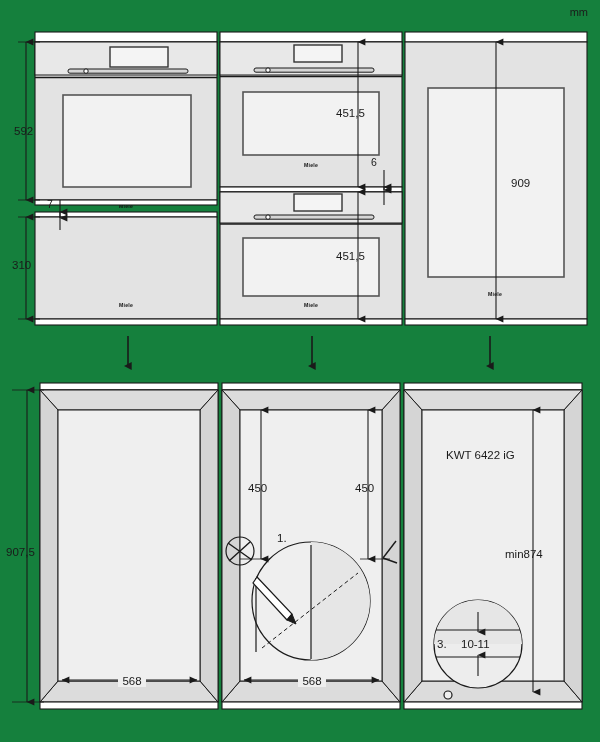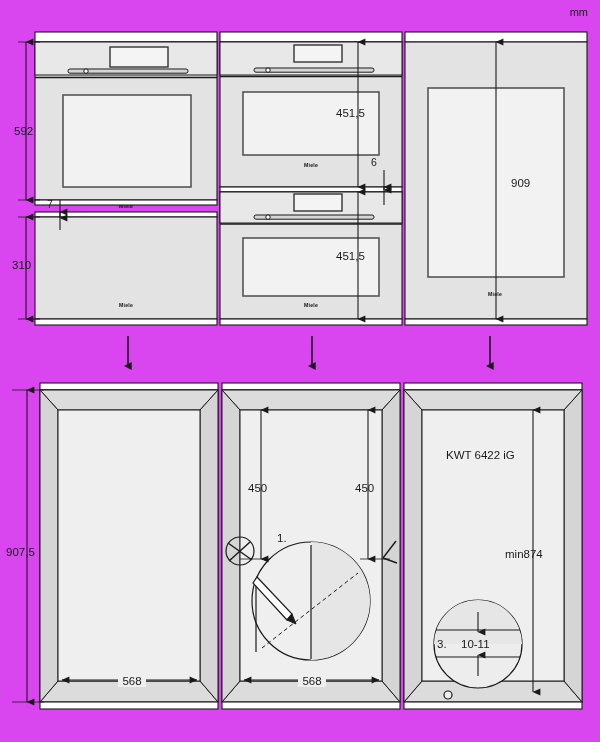--- a/index.html
+++ b/index.html
@@ -5,21 +5,21 @@
 <style>
   html, body {
     margin: 0;
     padding: 0;
     background: #ffffff;
   }
   #root {
     position: relative;
     width: 600px;
     height: 742px;
-    background: #d946ef;
+    background: #15803d;
     font-family: "Liberation Sans", sans-serif;
     overflow: hidden;
   }
   #sheet { position: absolute; inset: 0; }
   .unit-label {
     position: absolute;
     right: 12px;
     top: 6px;
     font-size: 11px;
     color: #1a1a1a;

